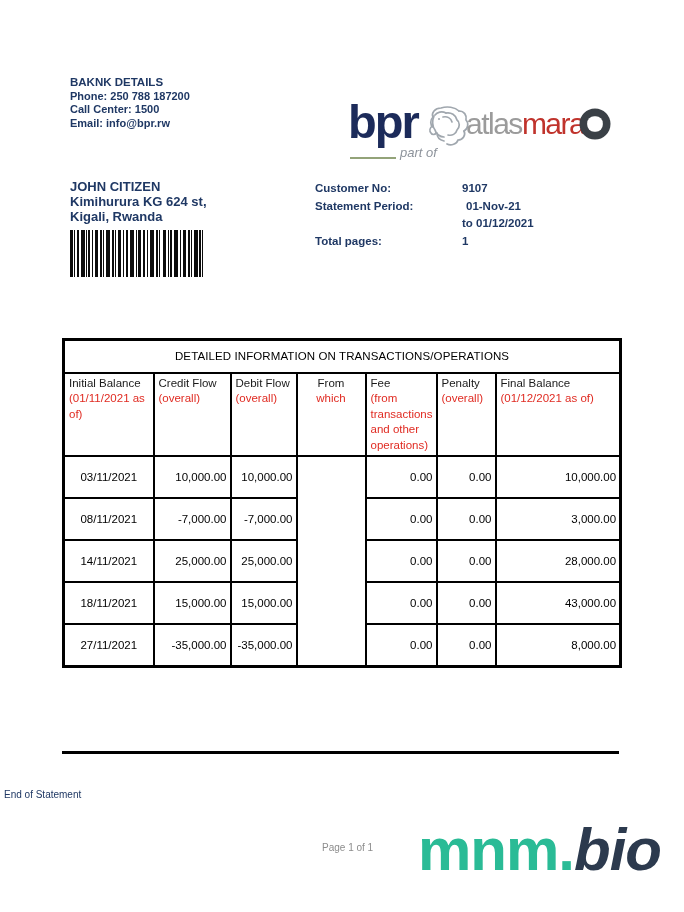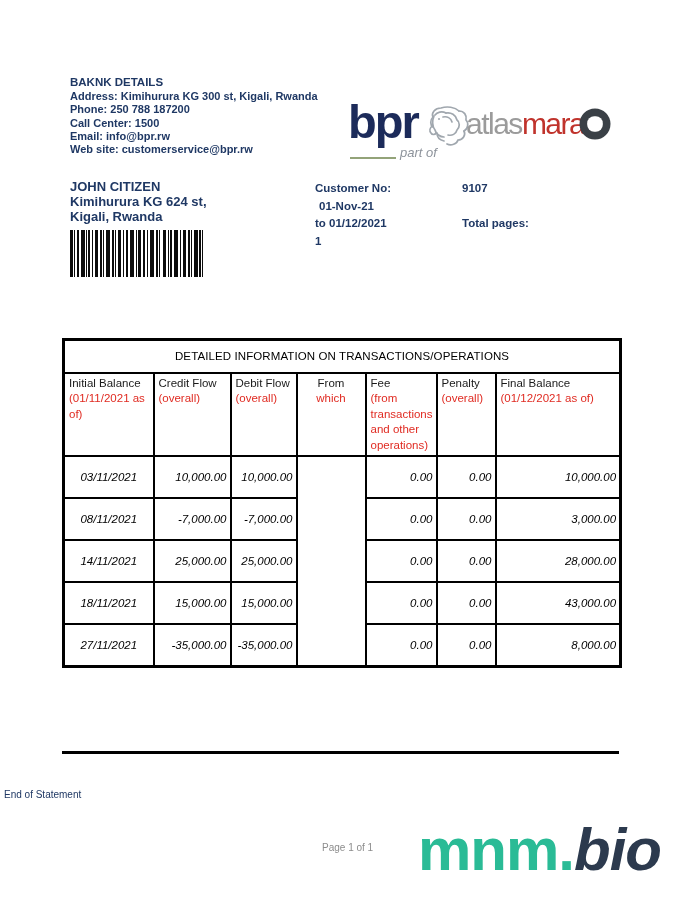--- a/index.html
+++ b/index.html
@@ -66,21 +66,21 @@
     height:33px; text-align:center; vertical-align:middle;
     font-weight:400; font-size:11.5px; letter-spacing:0.1px;
   }
   .head-row th {
     height:80px; vertical-align:top; text-align:left;
     font-weight:400; padding:2px 2px 2px 4px; line-height:15.5px;
   }
   .head-row th.center { text-align:center; padding-left:2px; }
   .h-label { display:block; color:#1a1a1a; }
   .h-sub { display:block; color:#e02b22; }
-  tbody td { height:42px; padding:2px 3px;font-style:italic; }
+  tbody td { height:42px; padding:2px 3px; }
   td.date { text-align:center; }
   td.num  { text-align:right; }
   td.fromwhich { background:#ffffff; }
 
   
   .rule {
     position:absolute; left:62px; top:743px; width:557px; height:3px;
     background:#000;
   }
   .end {
@@ -98,25 +98,23 @@
   .brand .brand-teal { color:#2abb96; }
   .brand .brand-dark { color:#2c3a4e; font-style:italic; }
 </style>
 </head>
 <body>
 
 <div class="page">
 
   <section class="bank-details">
     <div class="bd-title">BAKNK DETAILS</div>
-    <div>Address:  Kimihurura KG 300 st, Kigali, Rwanda</div>
     <div>Phone: 250 788 187200</div>
     <div>Call Center: 1500</div>
     <div>Email: info@bpr.rw</div>
-    <div>Web site: customerservice@bpr.rw</div>
   </section>
 
   <div class="bpr-word">bpr</div>
   <div class="bpr-underline"></div>
   <div class="part-of">part of</div>
 
   <svg class="lion" width="48" height="46" viewBox="0 0 48 46">
     <g fill="none" stroke="#a0a7ae" stroke-width="1.7" stroke-linecap="round">
       <path d="M10 14 C8 10 12 5 18 5 C24 3 32 4 36 8"></path>
       <path d="M36 8 C41 8 44 12 43 17 C46 20 45 26 41 28"></path>
@@ -181,20 +179,21 @@
         <rect x="121" y="0" width="1" height="47"></rect>
       <rect x="124" y="0" width="4" height="47"></rect>
         <rect x="129" y="0" width="2" height="47"></rect>
       <rect x="132" y="0" width="1" height="47"></rect>
     </g>
   </svg>
 
   <section class="statement-info">
     <div>Customer No:</div>
     <div>9107</div>
+    <div>Statement Period:</div>
     <div class="indent">01-Nov-21</div>
     <div></div>
     <div>to 01/12/2021</div>
     <div>Total pages:</div>
     <div>1</div>
   </section>
 
   <table class="txn">
     <colgroup>
       <col style="width:90px">

